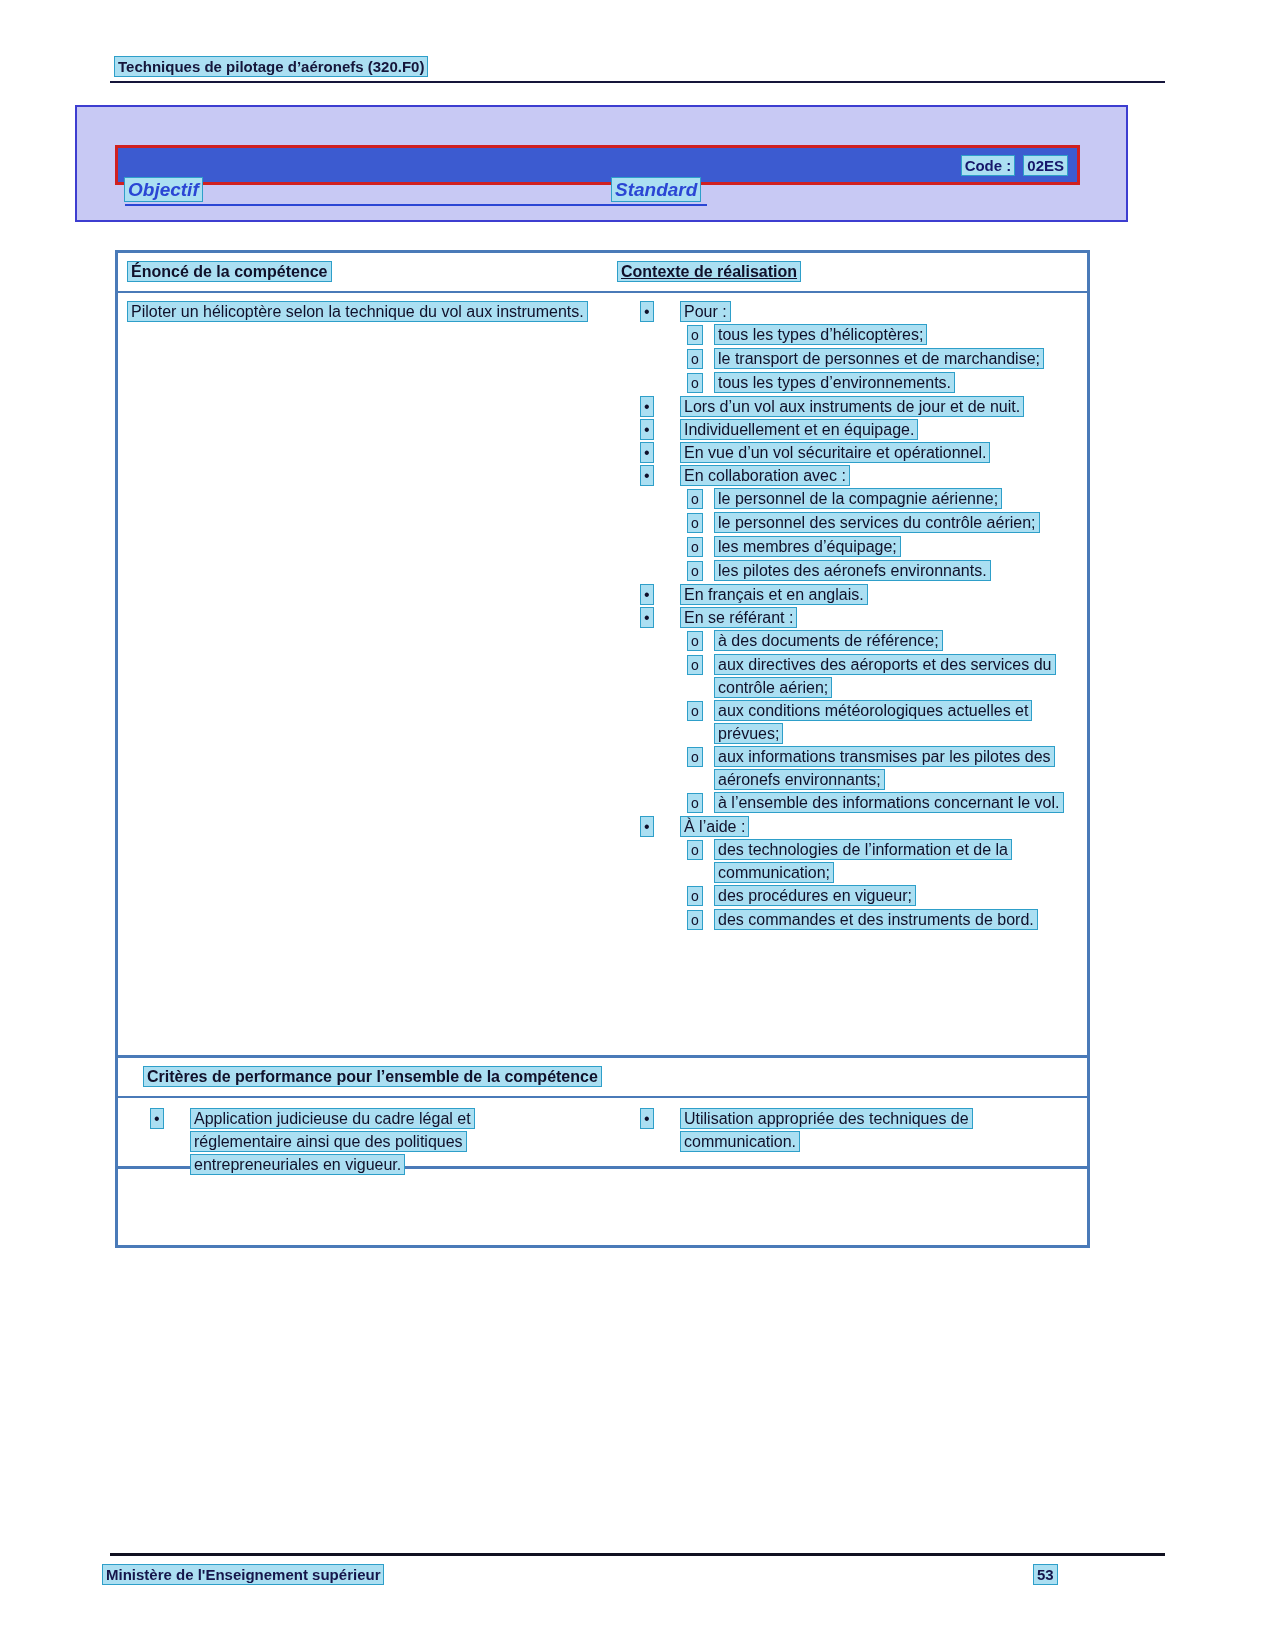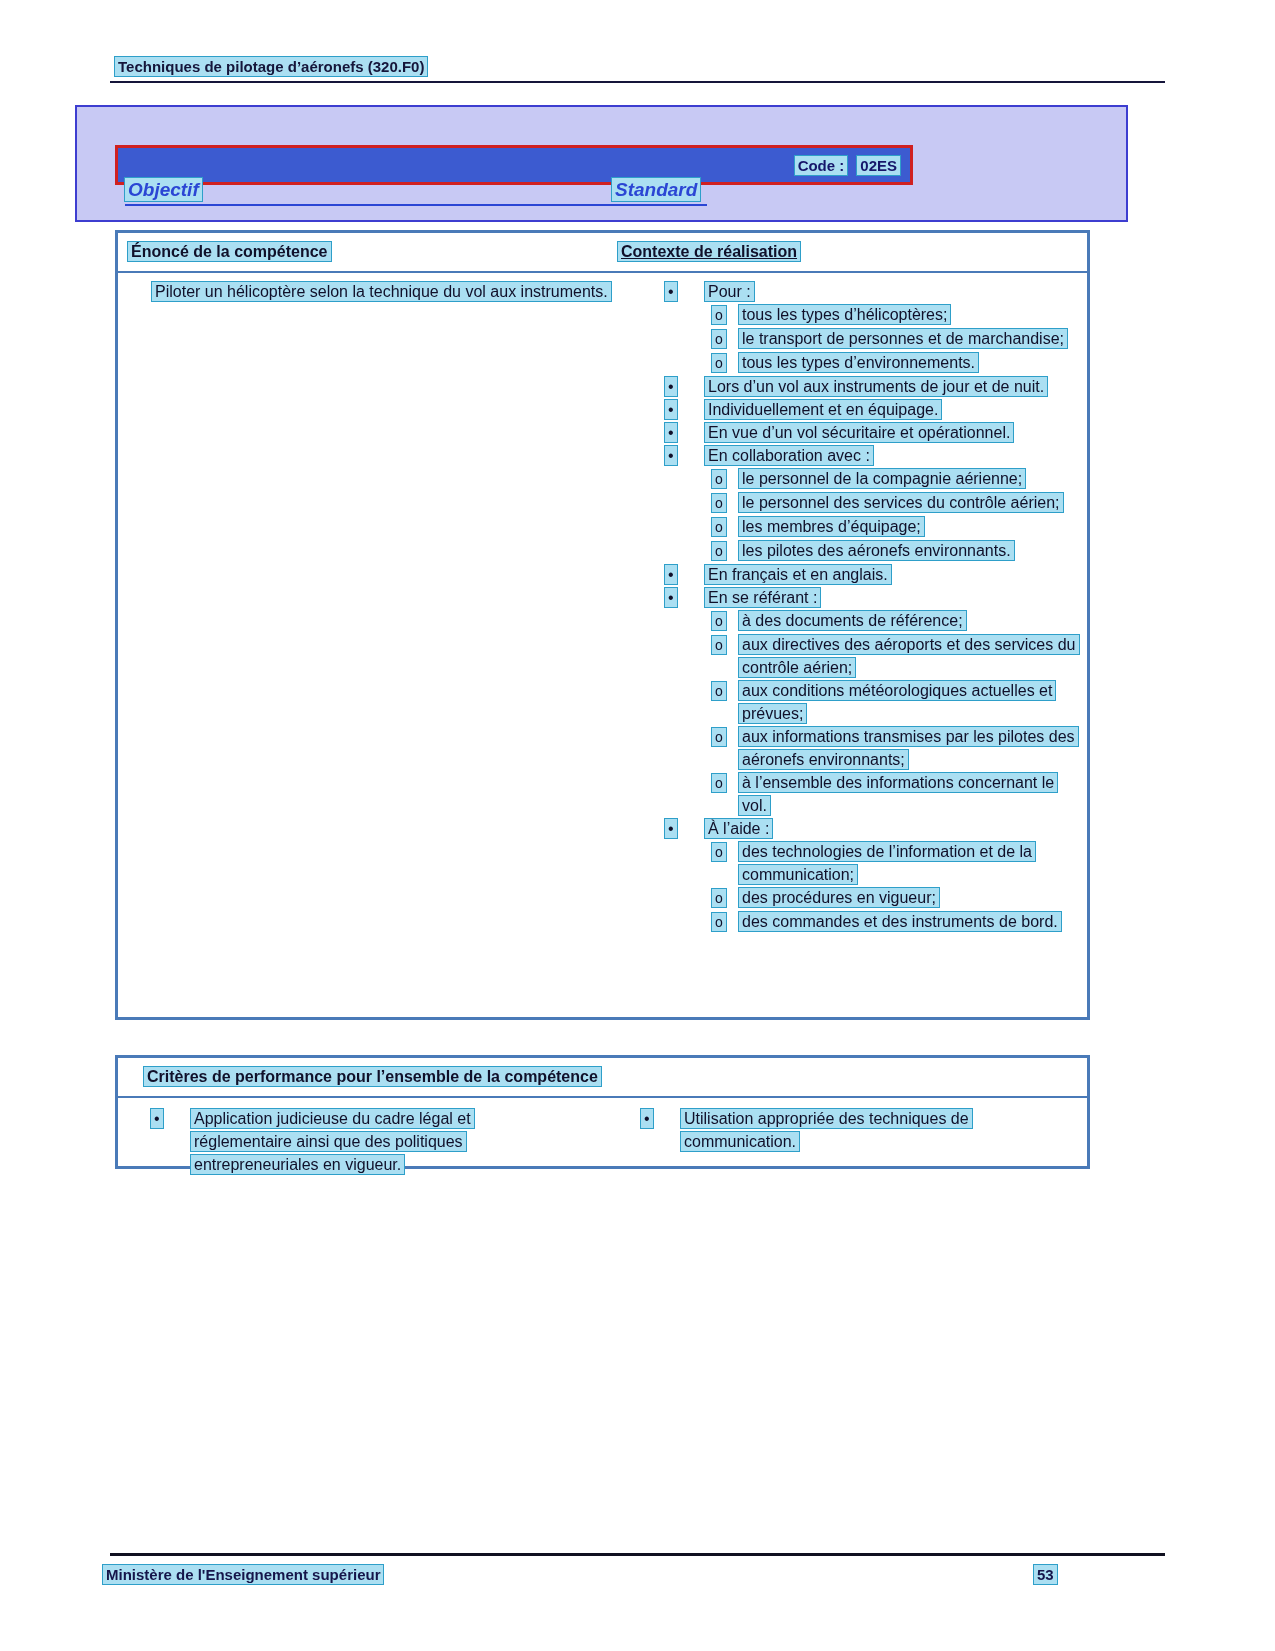--- a/index.html
+++ b/index.html
@@ -32,47 +32,47 @@
     position:absolute; left:110px; top:58px; width:1055px;
     border-bottom:2px solid var(--rule_dark); padding:0 0 6px 5px;
     font-weight:700; font-size:15px; color:var(--rule_dark);
   }
   
   .banner{
     position:absolute; left:75px; top:105px; width:1053px; height:117px;
     background:var(--banner_bg); border:2px solid var(--banner_border);
   }
   .code-bar{
-    position:absolute; left:38px; top:38px; width:798px; height:40px;
+    position:absolute; left:38px; top:38px; width:965px; height:40px;
     background:var(--code_bar_bg); border:3px solid var(--code_bar_border);
     display:flex; align-items:center; justify-content:flex-end; gap:10px;
     padding-right:10px; font-weight:700; font-size:15px; color:#16166a;
   }
   .objstd{
     position:absolute; left:48px; bottom:14px; width:582px; height:28px;
     border-bottom:2px solid var(--accent_blue);
   }
   .objstd .obj{ position:absolute; left:0; bottom:3px; }
   .objstd .std{ position:absolute; left:487px; bottom:3px;margin-top:12px; }
   .os-text{ font-style:italic; font-weight:700; font-size:19px; color:var(--accent_blue); }
   
   .tbl{
     position:absolute; left:115px; width:975px;
     border:3px solid var(--table_border); background:#fff;
   }
-  .tbl1{ top:230px; height:790px; }
+  .tbl1{ top:250px; height:998px; }
   .tbl2{ top:1055px; height:114px; }
   .tbl-head{
     display:flex; align-items:center; height:40px;
     border-bottom:2px solid var(--table_border); font-weight:700;
   }
   .tbl-head .c1{ width:500px; padding-left:10px; }
   .tbl-head .c2{ flex:1;text-decoration:underline; }
   .tbl-head .cfull{ padding-left:26px; }
-  .tbl-body{ display:flex; padding-top:7px; line-height:23px;margin-left:24px; }
+  .tbl-body{ display:flex; padding-top:7px; line-height:23px; }
   .col-left{ width:500px; padding:0 30px 0 10px; }
   .col-right{ flex:1; padding-right:3px; }
   .li{ display:flex; }
   .lvl1{ padding-left:23px; }
   .lvl1 .bullet{ width:40px; flex:none; }
   .lvl2{ padding-left:70px; }
   .lvl2 .bullet{ width:27px; flex:none; }
   .lvl2 .mark{ font-size:14px; }
   .txt{ flex:1; padding-right:6px; }
   

